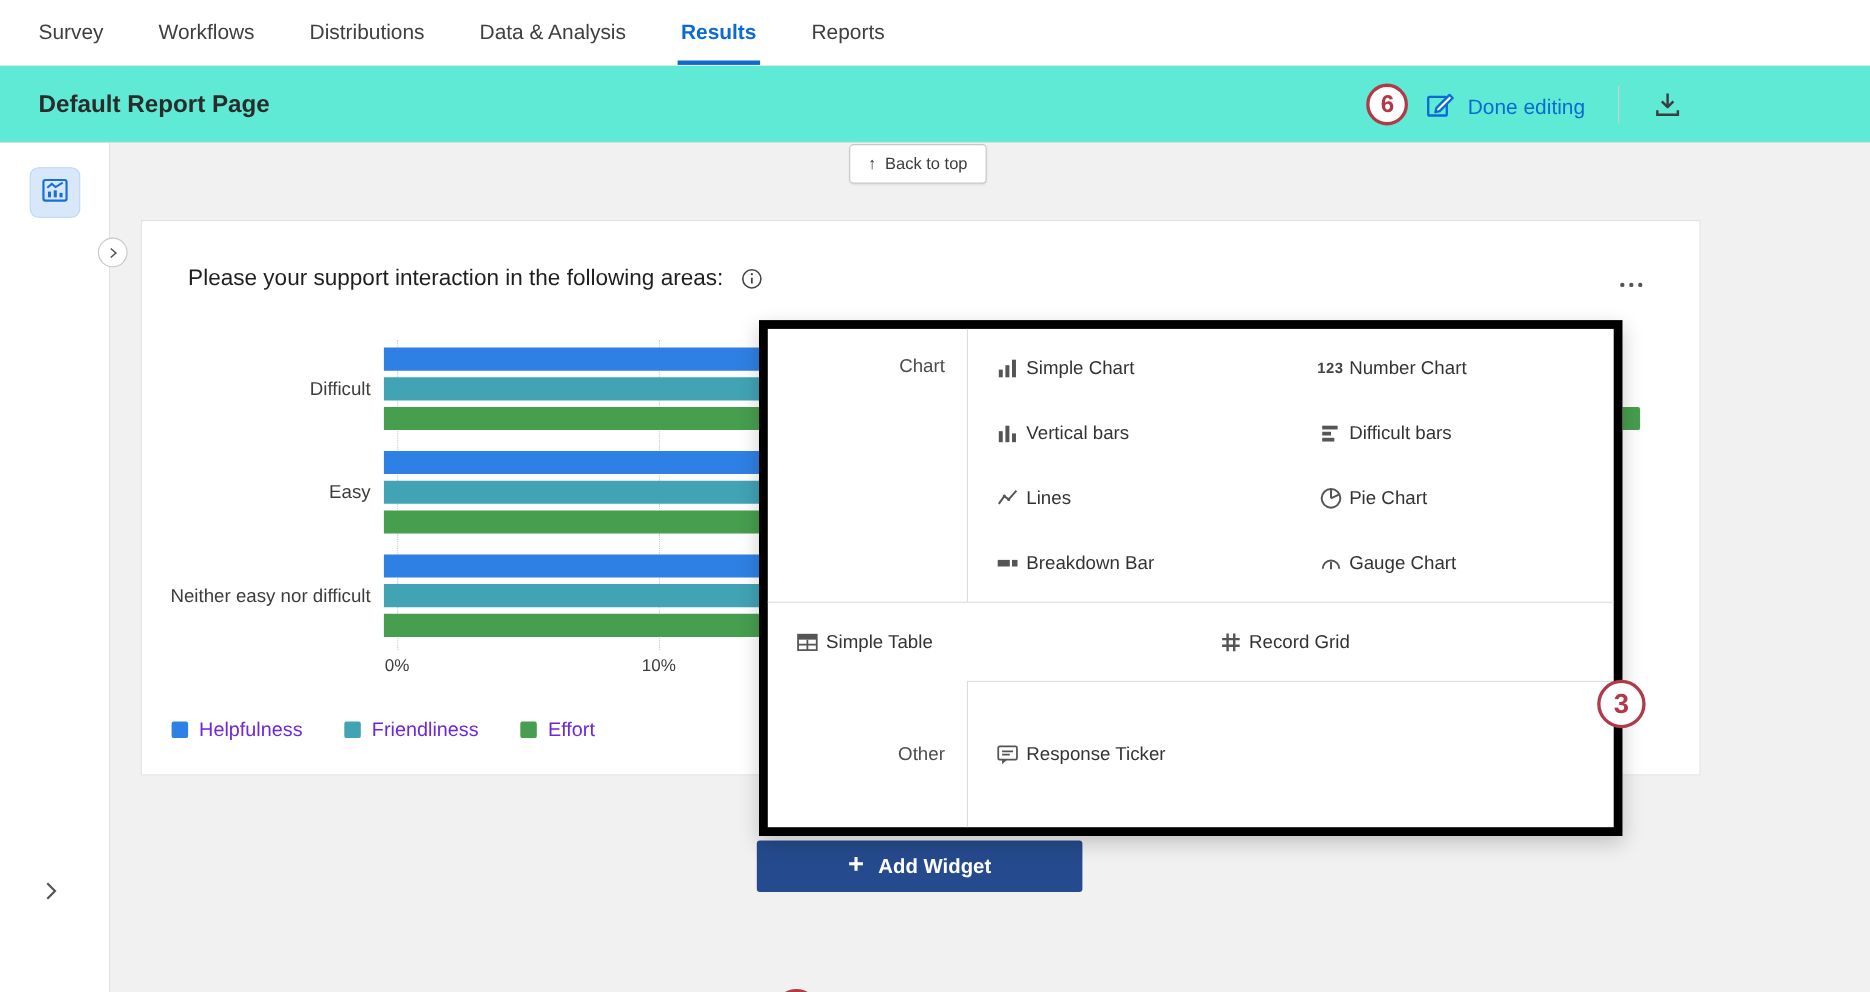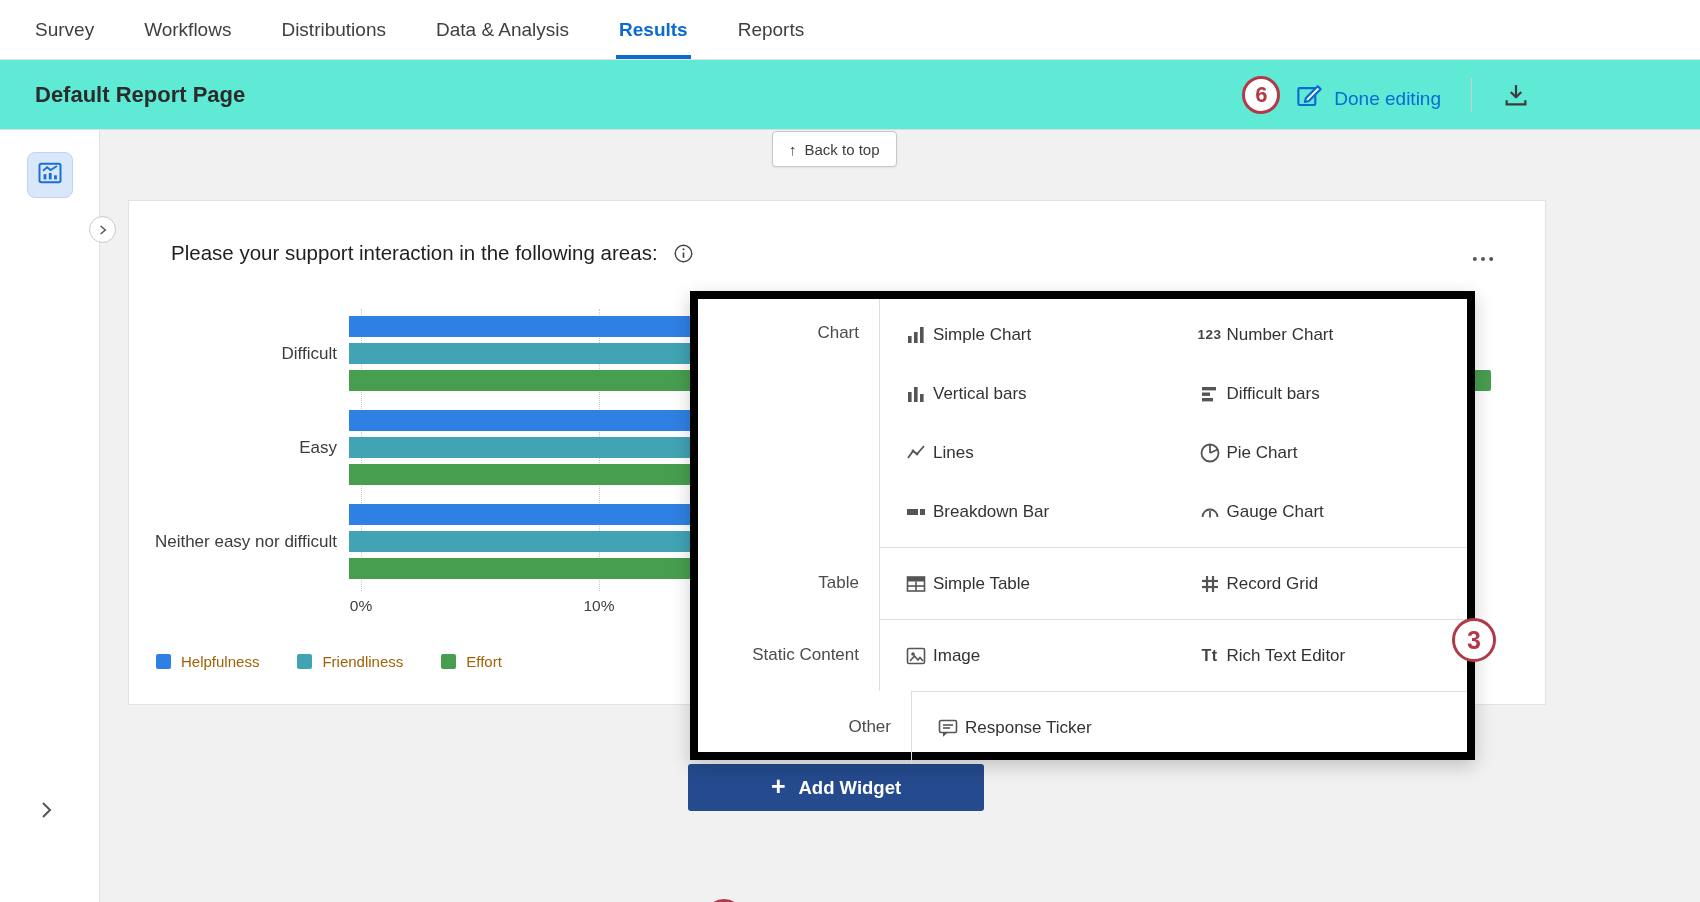--- a/index.html
+++ b/index.html
@@ -81,30 +81,30 @@
   .bar-group { display:flex; align-items:center; margin-bottom:19px; }
   .bar-label { width:208px; min-width:208px; text-align:right; padding-right:12px; font-size:17px; color:#3c3c3c; }
   .bars { display:flex; flex-direction:column; gap:6px; }
   .bar { height:21px; border-radius:0 2px 2px 0; }
   .x-axis { position:absolute; left:0; top:296px; width:100%; height:20px; }
   .tick { position:absolute; width:60px; text-align:center; font-size:15.5px; color:#3d3d3d; }
 
   .chart-legend { position:absolute; left:27px; top:452px; display:flex; align-items:center; gap:38px; }
   .legend-item { display:flex; align-items:center; gap:10px; cursor:pointer; }
   .legend-swatch { width:15px; height:15px; border-radius:2px; display:inline-block; }
-  .legend-label { font-size:15px; color:#a16207; }
+  .legend-label { font-size:18px; color:#6d28d9; }
 
   
   .widget-menu {
     position:absolute; left:690px; top:161px; width:785px; height:469px;
     background:#fff; border:8px solid #000000; box-shadow:0 6px 18px rgba(0,0,0,.20); z-index:20;
   }
   .menu-body { height:100%; display:flex; flex-direction:column; }
   .menu-section { display:flex; }
-  .menu-section:last-child { flex:1;padding-left:32px; }
+  .menu-section:last-child { flex:1; }
   .menu-cat {
     width:182px; min-width:182px; border-right:1px solid #ddd;
     padding-right:20px; font-size:17px; color:#4c4c4c; text-align:right;
   }
   .menu-section.first .menu-cat { padding-top:24px; }
   .menu-section:not(.first) .menu-cat { display:flex; align-items:center; justify-content:flex-end; }
   .menu-items { flex:1; display:grid; grid-template-columns:1fr 1fr; padding:6px 0; align-content:center; }
   .menu-section:not(.first) .menu-items { border-top:1px solid #ddd; }
   .menu-item { height:59px; display:flex; align-items:center; padding-left:22px; gap:3px; cursor:pointer; }
   .mi-icon { width:28px; height:26px; display:flex; align-items:center; justify-content:center; color:#555; }
@@ -329,21 +329,20 @@
                 <svg width="24" height="24" viewBox="0 0 24 24">
                   <path d="M4.5 17 A 7.5 7.5 0 1 1 19.5 17" fill="none" stroke="#555" stroke-width="1.8"></path>
                   <line x1="12" y1="17.5" x2="12" y2="11" stroke="#555" stroke-width="1.8"></line>
                 </svg>
               </span>
               <span class="mi-label">Gauge Chart</span>
             </div>
           </div>
         </div>
         <div class="menu-section">
-          <div class="menu-cat">Table</div>
           <div class="menu-items">
             <div class="menu-item">
               <span class="mi-icon">
                 <svg width="24" height="24" viewBox="0 0 24 24">
                   <rect x="3.5" y="5" width="17" height="4.5" fill="#555"></rect>
                   <rect x="3.5" y="5" width="17" height="14" fill="none" stroke="#555" stroke-width="1.6"></rect>
                   <line x1="3.5" y1="14" x2="20.5" y2="14" stroke="#555" stroke-width="1.6"></line>
                   <line x1="12" y1="9.5" x2="12" y2="19" stroke="#555" stroke-width="1.6"></line>
                 </svg>
               </span>
@@ -356,39 +355,20 @@
                   <line x1="15" y1="4" x2="15" y2="20" stroke="#555" stroke-width="2.2"></line>
                   <line x1="4" y1="9" x2="20" y2="9" stroke="#555" stroke-width="2.2"></line>
                   <line x1="4" y1="15" x2="20" y2="15" stroke="#555" stroke-width="2.2"></line>
                 </svg>
               </span>
               <span class="mi-label">Record Grid</span>
             </div>
           </div>
         </div>
         <div class="menu-section">
-          <div class="menu-cat">Static Content</div>
-          <div class="menu-items">
-            <div class="menu-item">
-              <span class="mi-icon">
-                <svg width="24" height="24" viewBox="0 0 24 24">
-                  <rect x="3.5" y="4.5" width="17" height="15" rx="1.5" fill="none" stroke="#555" stroke-width="1.6"></rect>
-                  <circle cx="9" cy="10" r="1.8" fill="#555"></circle>
-                  <path d="M6 17 l4.5-5 3.5 4 2-2.5 3 3.5" fill="none" stroke="#555" stroke-width="1.6"></path>
-                </svg>
-              </span>
-              <span class="mi-label">Image</span>
-            </div>
-            <div class="menu-item">
-              <span class="mi-icon text-icon" style="font-size: 16px;">Tt</span>
-              <span class="mi-label">Rich Text Editor</span>
-            </div>
-          </div>
-        </div>
-        <div class="menu-section">
           <div class="menu-cat">Other</div>
           <div class="menu-items">
             <div class="menu-item">
               <span class="mi-icon">
                 <svg width="24" height="24" viewBox="0 0 24 24">
                   <rect x="3.5" y="4.5" width="17" height="12" rx="1.5" fill="none" stroke="#555" stroke-width="1.6"></rect>
                   <line x1="7" y1="9" x2="17" y2="9" stroke="#555" stroke-width="1.6"></line>
                   <line x1="7" y1="12" x2="14" y2="12" stroke="#555" stroke-width="1.6"></line>
                   <path d="M7 16.5 v4.2 l4.8-4.2 z" fill="#555"></path>
                 </svg>

